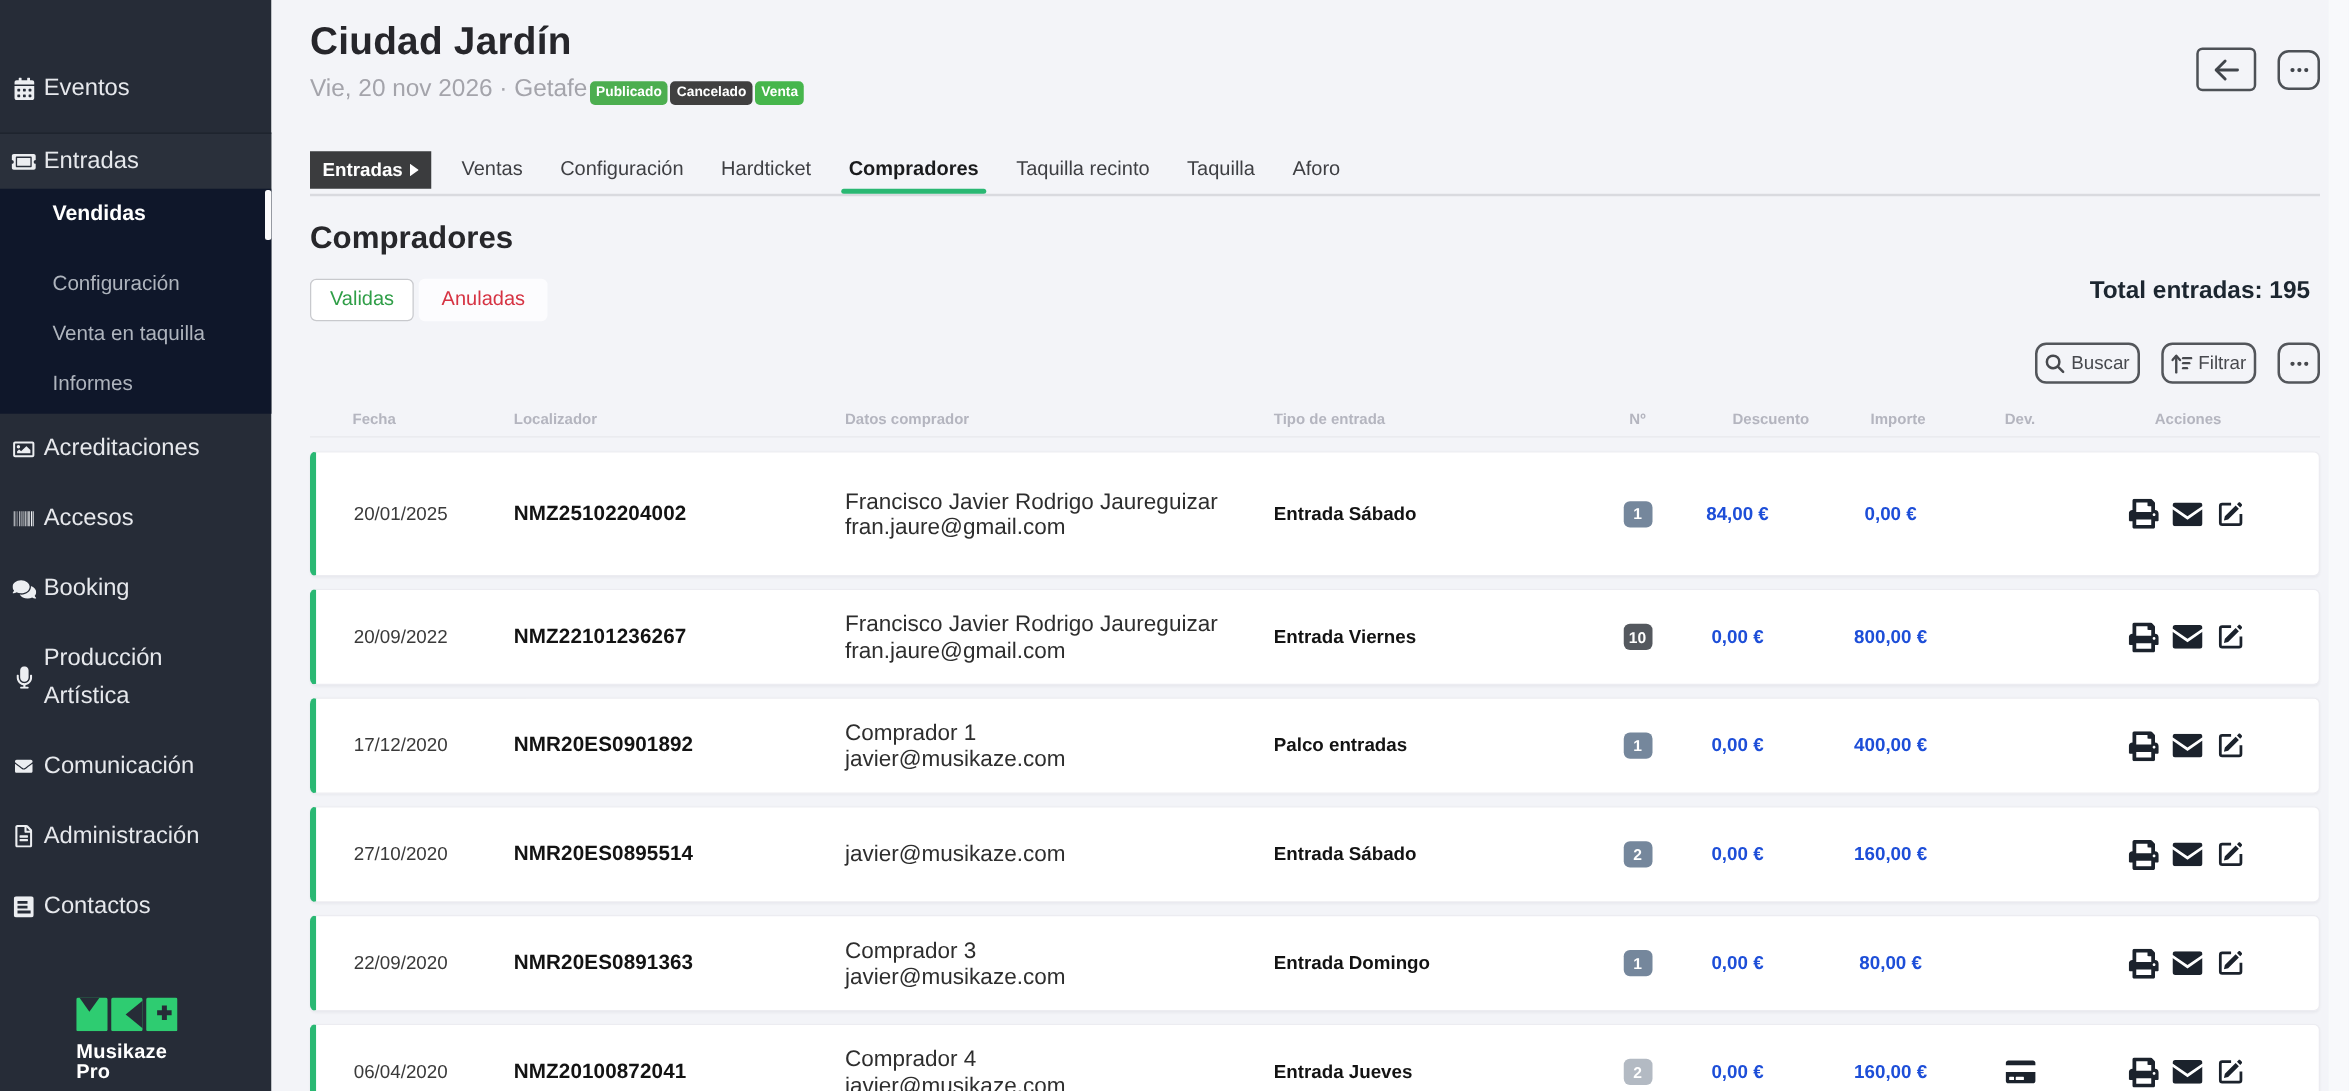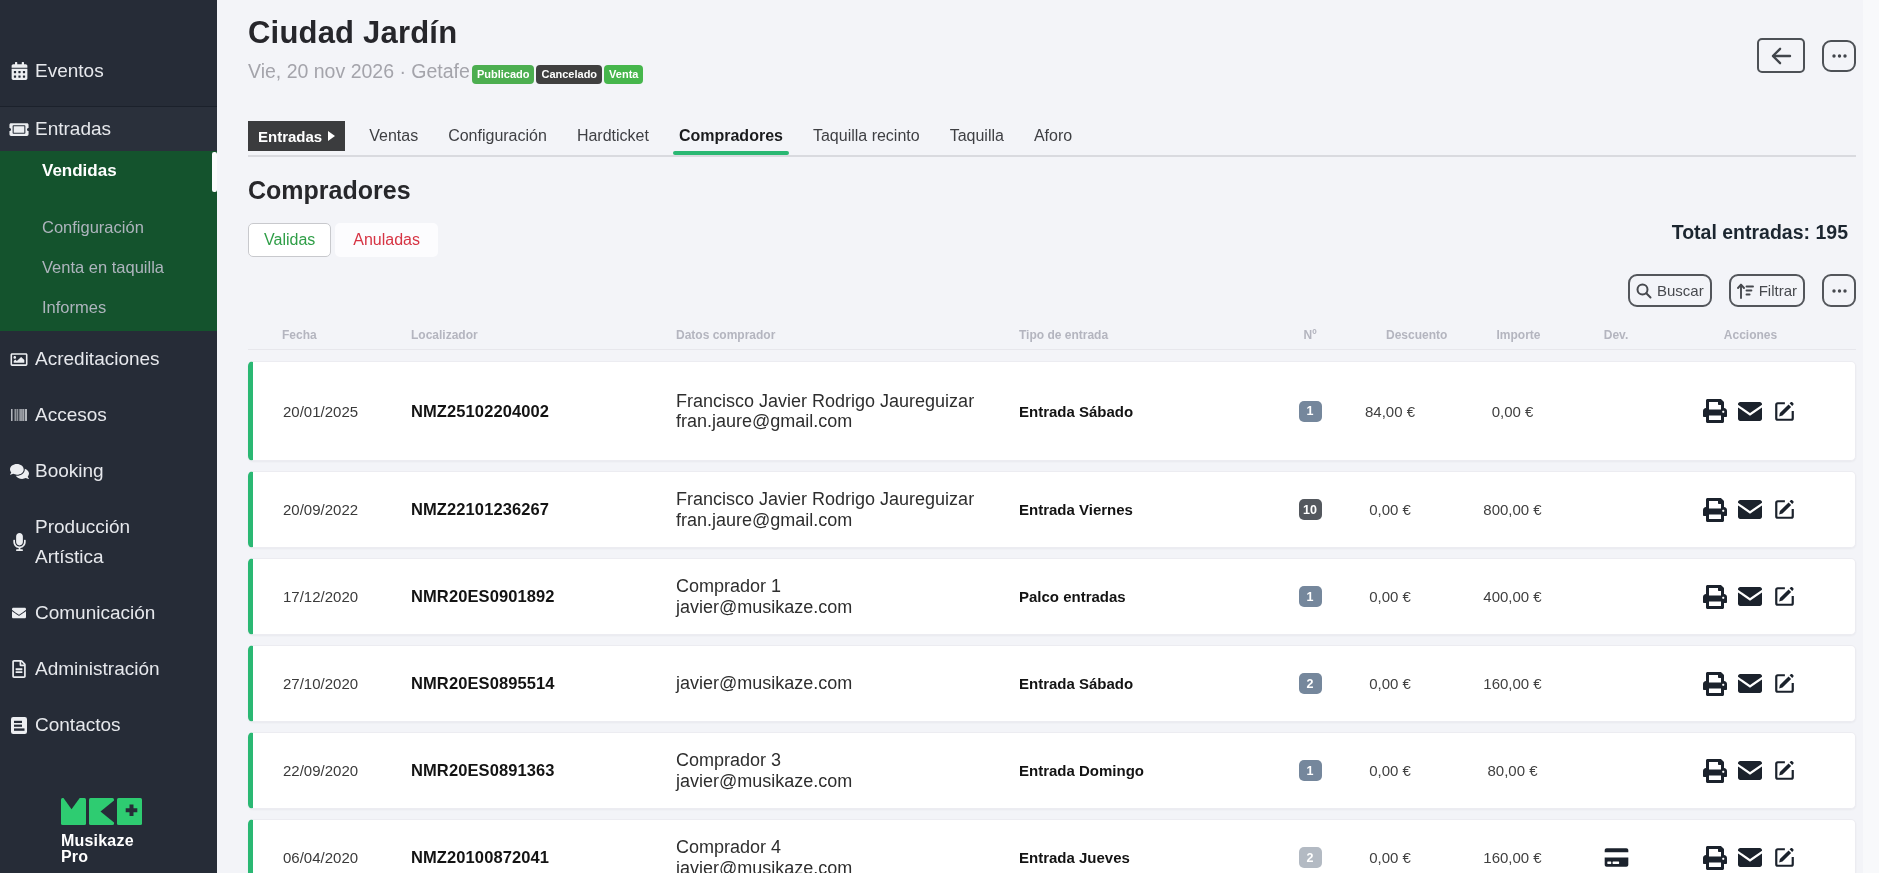--- a/index.html
+++ b/index.html
@@ -34,21 +34,21 @@
   .nav-item.first { margin-top:43px; }
   .nav-item.two-line { height:86px; }
   .nav-item.two-line .nav-label { max-width:140px; }
   .entradas-block {
     margin-top:7px;
     background:#2a303b;
     border-top:1px solid #1b212b;
   }
   .entradas-block .nav-item { margin-top:0; height:44px; }
   .submenu {
-    background:#14532d;
+    background:#0f172a;
     position:relative;
     padding:0 0 4px 0;
   }
   .submenu-item {
     padding-left:42px;
     font-size:16.5px;
     color:#aeb4bd;
     cursor:pointer;
   }
   .submenu-item.active {
@@ -161,21 +161,21 @@
   .td-fecha { padding-left:30px; font-size:15px; color:#3a3a3a; }
   .td-loc { font-size:16.5px; font-weight:bold; color:#131313; letter-spacing:0.1px; }
   .td-datos { font-size:18px; color:#2e2e2e; line-height:20.5px; }
   .td-tipo { font-size:15px; font-weight:bold; color:#131313; }
   .td-num { display:flex; justify-content:center; }
   .num-badge {
     min-width:23px; height:21px; border-radius:5px; color:#fff;
     font-size:12.5px; font-weight:bold; display:flex; align-items:center; justify-content:center;
     padding:0 4px;
   }
-  .td-desc, .td-imp { text-align:center; font-size:15px; font-weight:normal; color:#404040; }
+  .td-desc, .td-imp { text-align:center; font-size:15px; font-weight:bold; color:#1d4ed8; }
   .td-dev { display:flex; justify-content:center; color:#1b222c; }
   .td-acc { display:flex; justify-content:center; gap:9px; color:#1b222c; }
   .act-icon { width:26px; height:26px; display:flex; align-items:center; justify-content:center; cursor:pointer; }
 </style>
 </head>
 <body>
 
 <aside class="sidebar">
   <nav>
     <div class="nav-item first">

